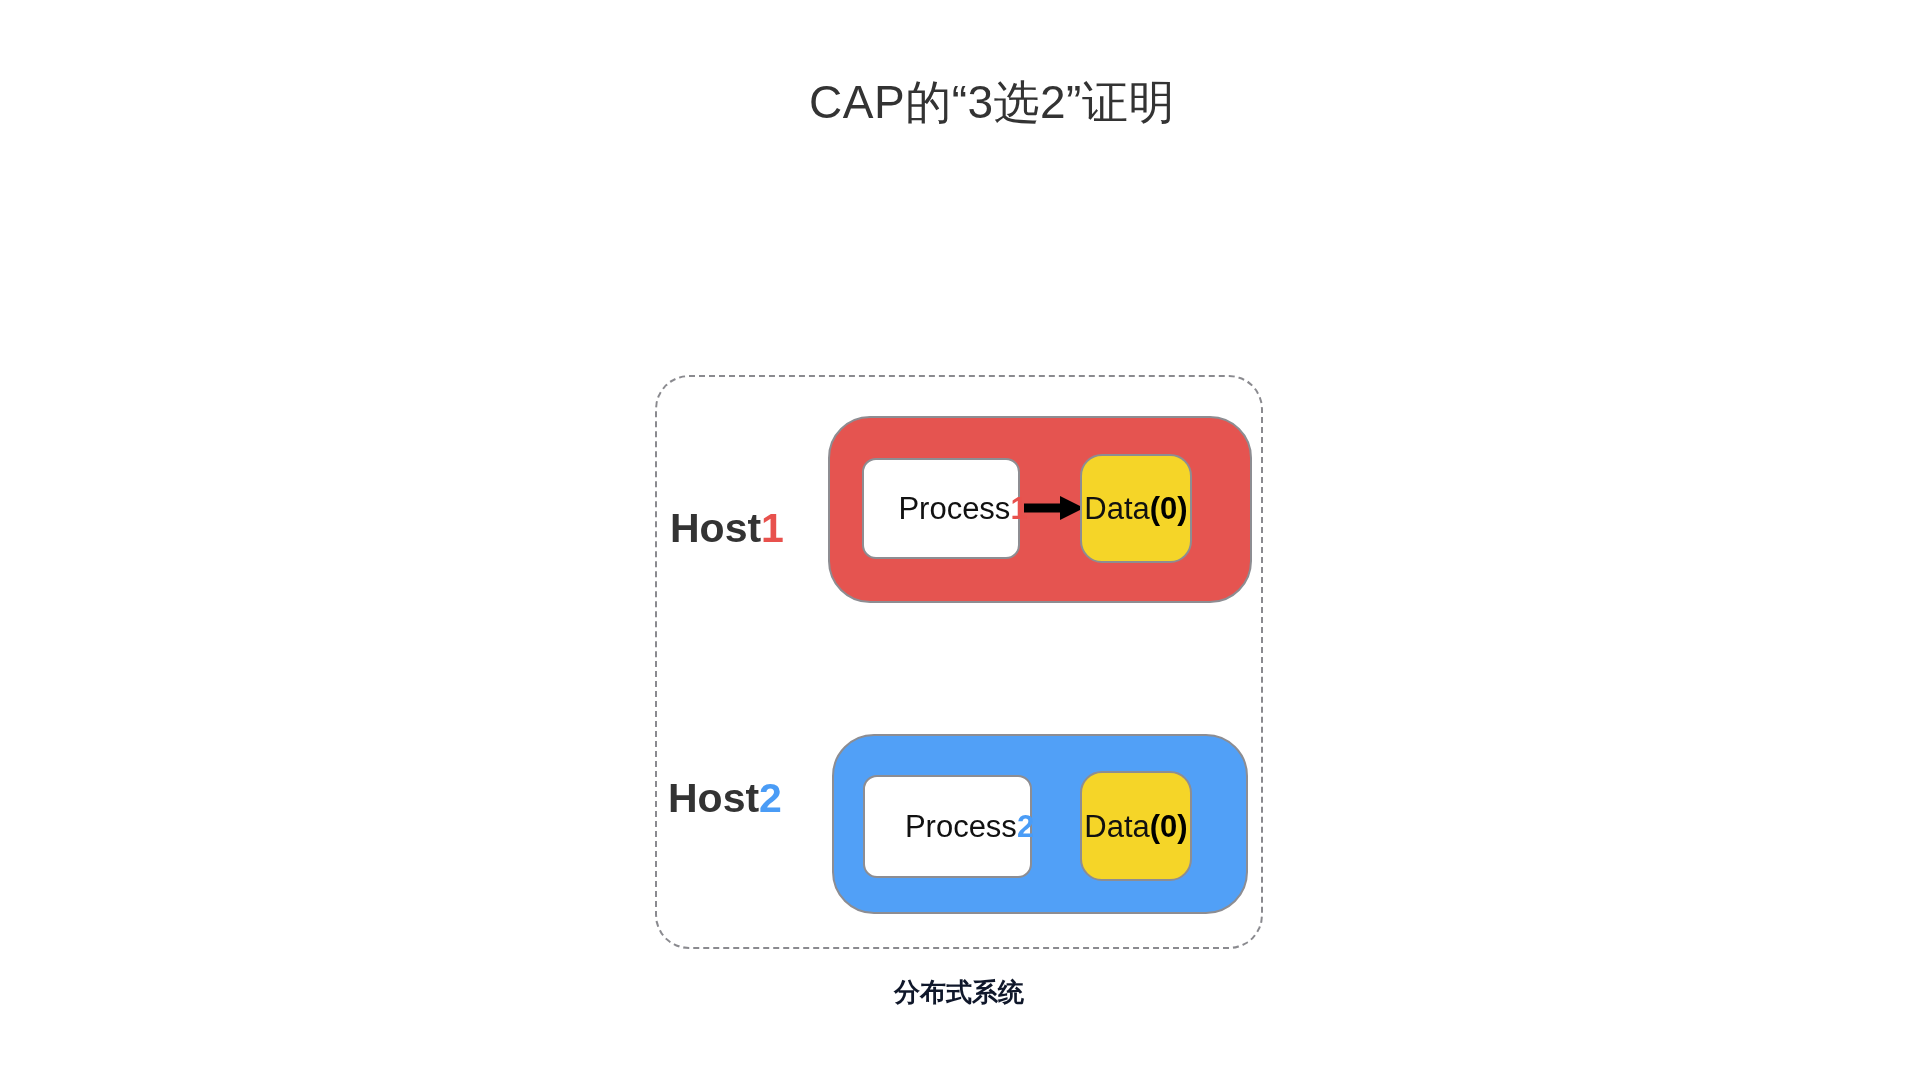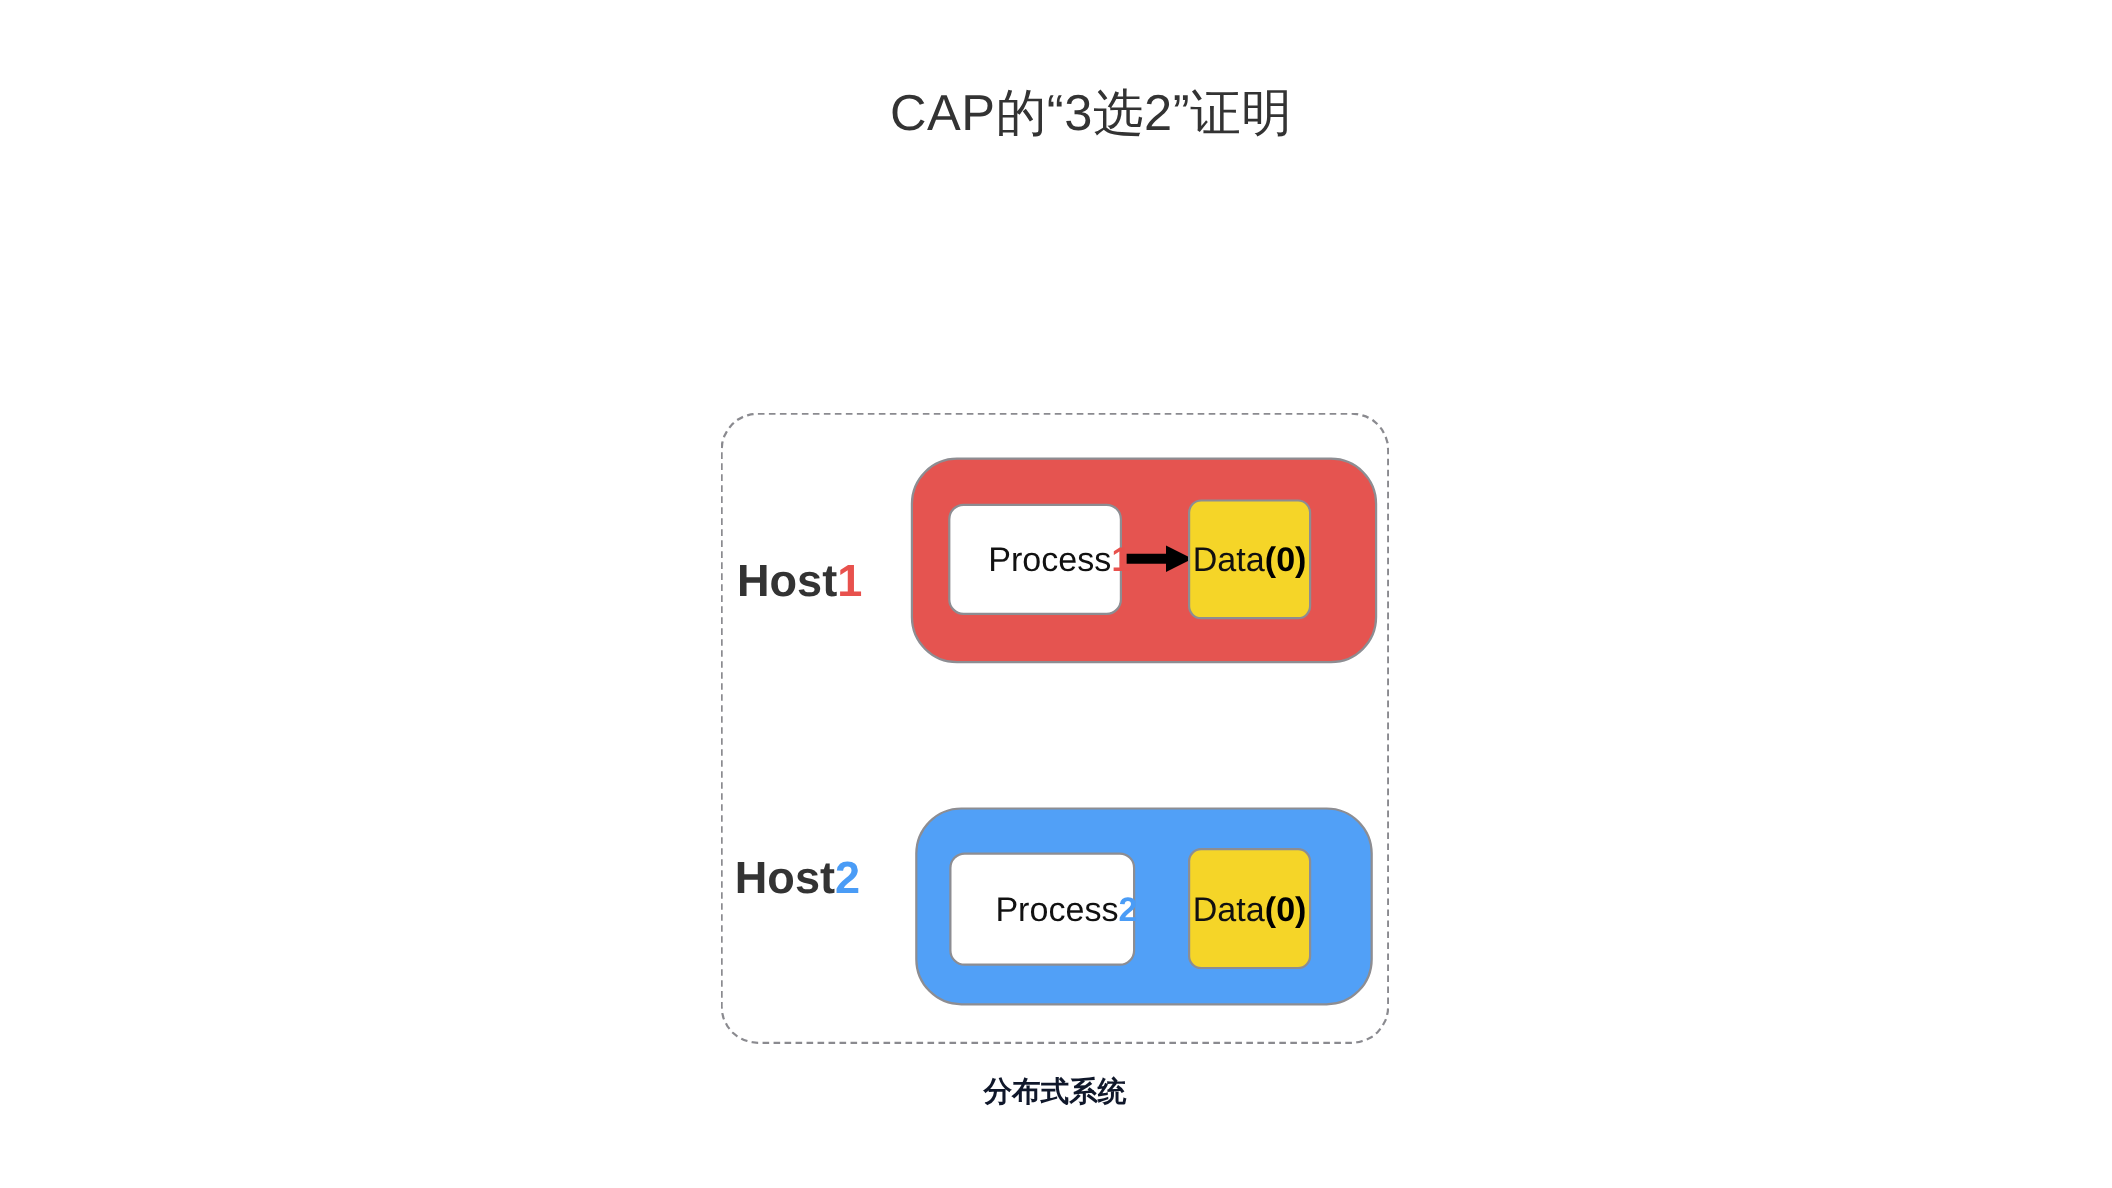--- a/index.html
+++ b/index.html
@@ -101,21 +101,21 @@
     white-space: nowrap;
     line-height: 1;
   }
   .process-box {
     background: #ffffff;
     border-radius: 14px;
     padding-left: 44px;
   }
   .data-box {
     background: #f5d528;
-    border-radius: 12px;
+    border-radius: 22px;
   }
 
   
   #process-box-1 { left: 32px;  top: 40px; width: 158px; height: 101px; }
   #data-box-1    { left: 250px; top: 36px; width: 112px; height: 109px; }
 
   
   #process-box-2 { left: 29px;  top: 39px; width: 169px; height: 103px; }
   #data-box-2    { left: 246px; top: 35px; width: 112px; height: 110px; }
 

